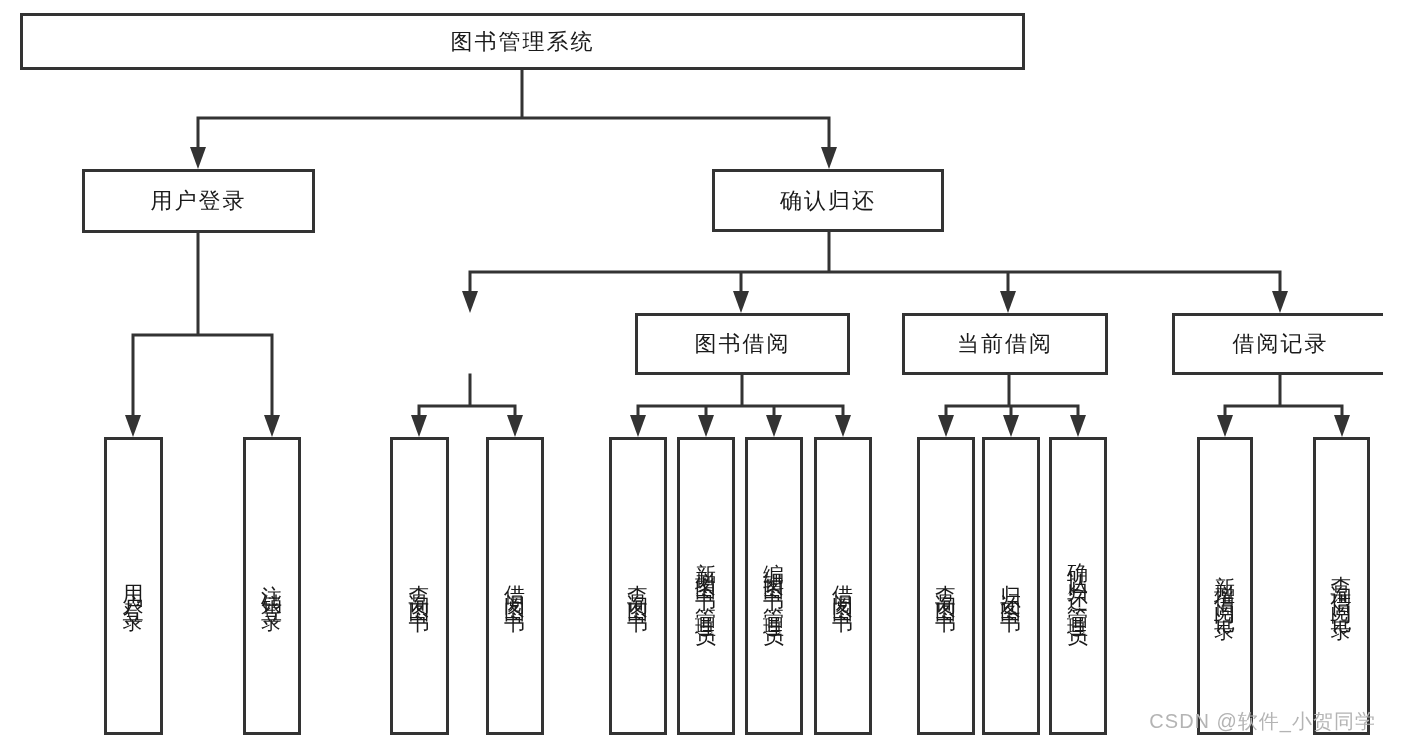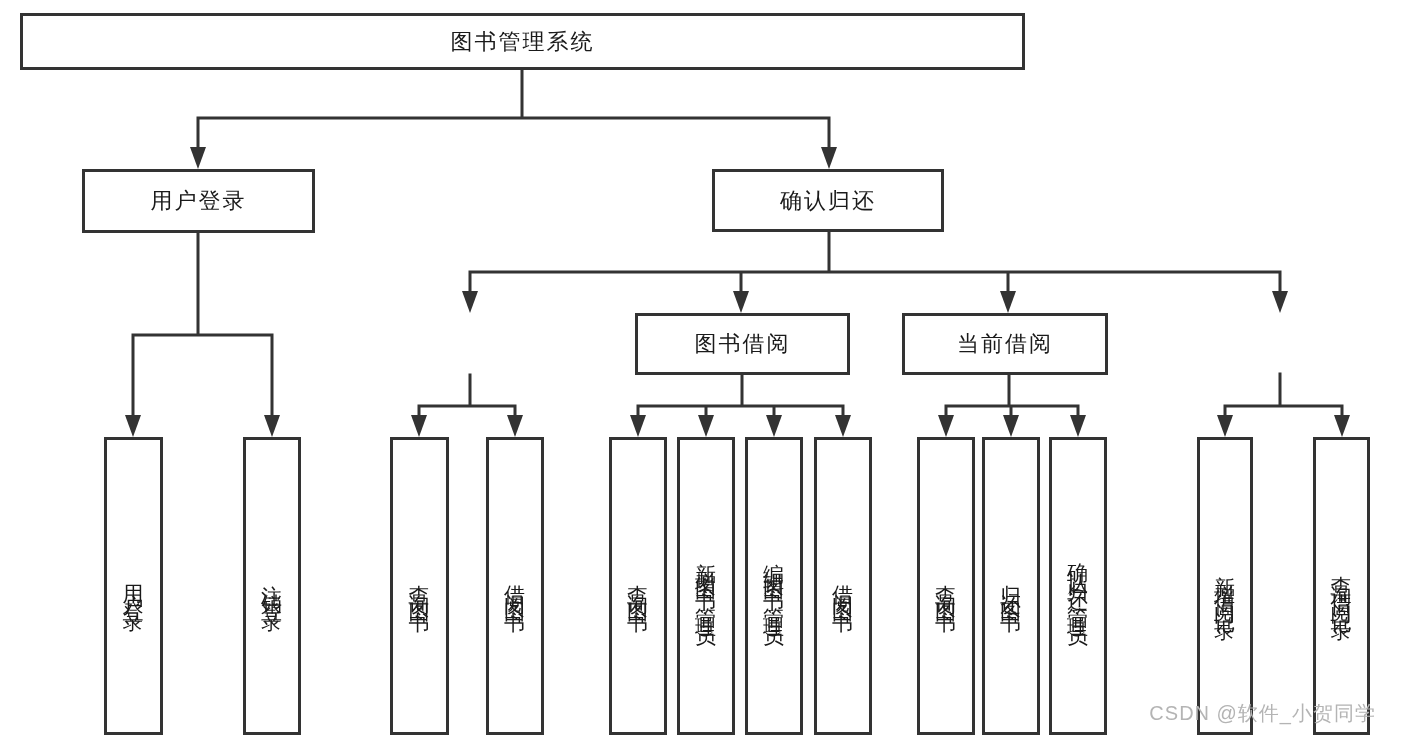--- a/index.html
+++ b/index.html
@@ -33,21 +33,21 @@
     writing-mode:vertical-rl;
     text-orientation:mixed;
     font-size:21px;
     line-height:1;
     letter-spacing:9px;
     white-space:nowrap;
   }
   .watermark {
     position:absolute;
     right:7px;
-    bottom:20px;
+    bottom:12px;
     font-size:20px;
     letter-spacing:1px;
     color:#b4b4b4;
     z-index:5;
     white-space:nowrap;
   }
 </style>
 </head>
 <body>
 
@@ -113,20 +113,23 @@
   <div class="node" style="left:712px;top:169px;width:232px;height:63px">
     <span class="h-label">确认归还</span>
   </div>
 
   <div class="node" style="left:635px;top:313px;width:215px;height:62px">
     <span class="h-label">图书借阅</span>
   </div>
   <div class="node" style="left:902px;top:313px;width:206px;height:62px">
     <span class="h-label">当前借阅</span>
   </div>
+  <div class="node" style="left:1172px;top:313px;width:217px;height:62px">
+    <span class="h-label">借阅记录</span>
+  </div>
 
   <div class="node" style="left:104px;top:437px;width:59px;height:298px">
     <span class="v-label">用户登录</span>
   </div>
   <div class="node" style="left:243px;top:437px;width:58px;height:298px">
     <span class="v-label">注销登录</span>
   </div>
 
   <div class="node" style="left:390px;top:437px;width:59px;height:298px">
     <span class="v-label">查询图书</span>

